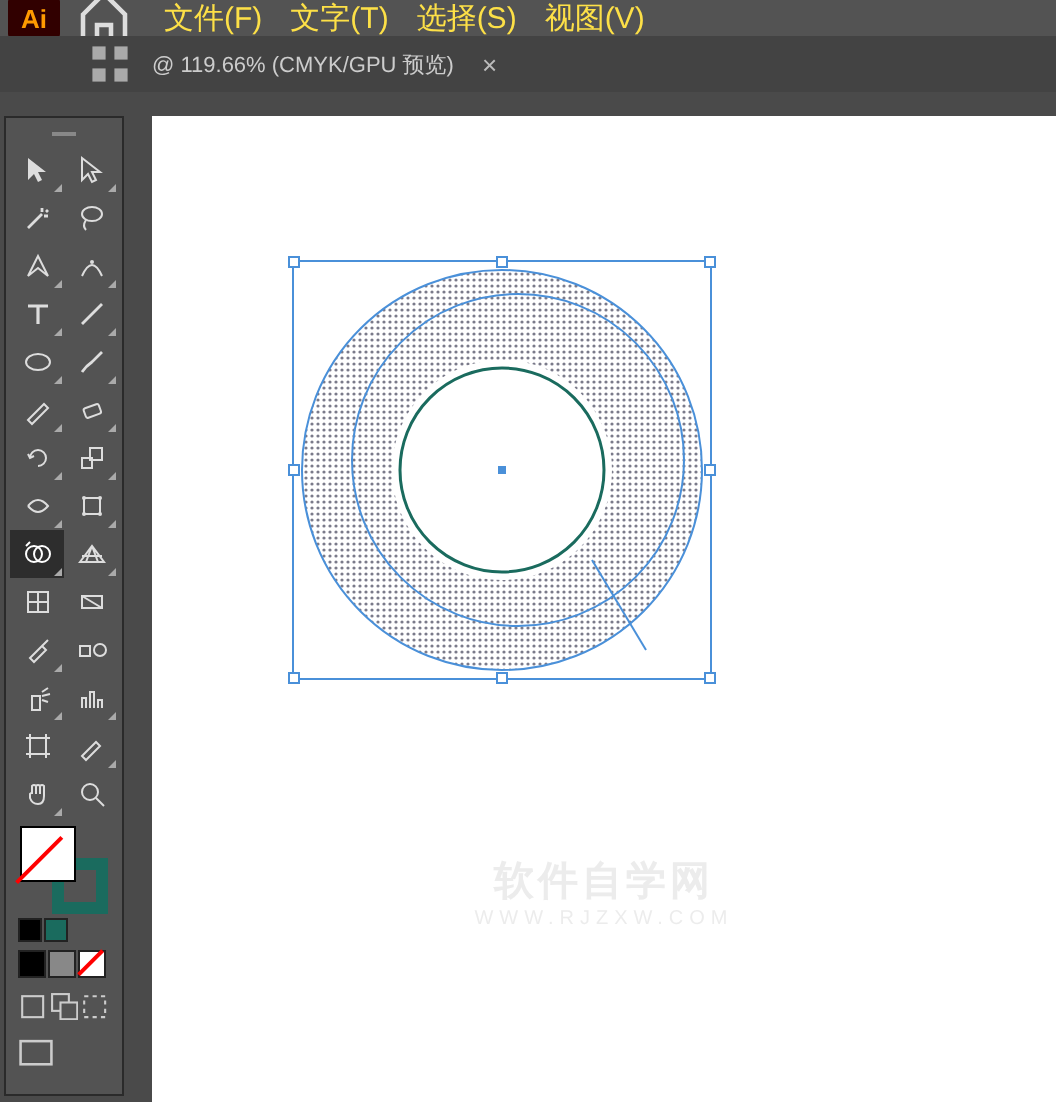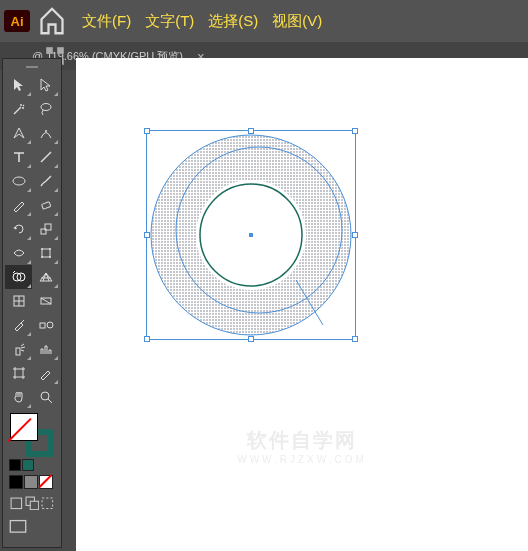--- a/index.html
+++ b/index.html
@@ -1,27 +1,27 @@
 <!DOCTYPE html>
 <html><head>
 <meta charset="utf-8">
 <style>
 * { margin: 0; padding: 0; box-sizing: border-box; font-family: "Microsoft YaHei", Arial, sans-serif; }
 body { width: 528px; height: 551px; background: #4a4a4a; overflow: hidden; position: relative; }
 
 
-.topbar { height: 42px; background: #535353; display: flex; align-items: center; padding: 0 4px; }
+.topbar { height: 18px; background: #535353; display: flex; align-items: center; padding: 0 4px; }
 .ai-logo { width: 26px; height: 22px; background: #310000; border-radius: 3px; display: flex; align-items: center; justify-content: center; margin-right: 8px; }
 .ai-logo-text { color: #ff9a00; font-weight: bold; font-size: 13px; }
 .home-btn { width: 28px; height: 24px; display: flex; align-items: center; justify-content: center; margin-right: 10px; }
 .menu { display: flex; gap: 2px; }
 .menu-item { color: #fde047; font-size: 15px; padding: 4px 6px; cursor: pointer; }
 
 
-.tabbar { height: 28px; background: #434343; display: flex; align-items: center; padding-left: 32px; position: relative; }
+.tabbar { height: 28px; background: #434343; display: flex; align-items: center; padding-left: 76px; position: relative; }
 .tab { display: flex; align-items: center; font-size: 11px; color: #ccc; gap: 6px; }
 .tab-close { color: #bbb; font-size: 13px; margin-left: 8px; cursor: pointer; }
 .switch-ws { position: absolute; left: 44px; top: 3px; width: 22px; height: 22px; }
 
 
 .tools { position: absolute; left: 2px; top: 58px; width: 60px; background: #535353; border: 1px solid #2a2a2a; padding: 4px 2px; }
 .tools-grip { height: 8px; display: flex; justify-content: center; align-items: center; gap: 2px; margin-bottom: 2px; }
 .tools-grip span { width: 12px; height: 2px; background: #888; display: block; }
 .tool-row { display: flex; }
 .tool { width: 28px; height: 24px; display: flex; align-items: center; justify-content: center; position: relative; cursor: pointer; }

